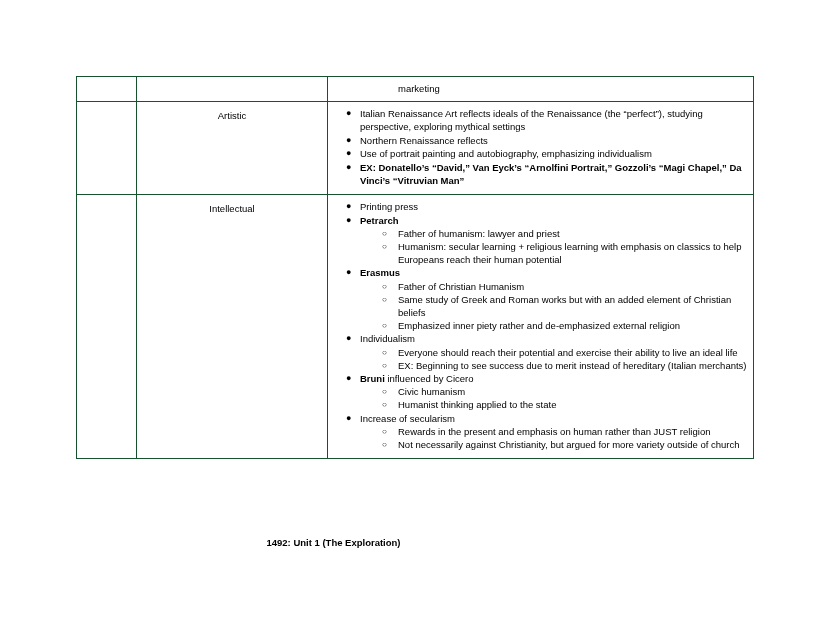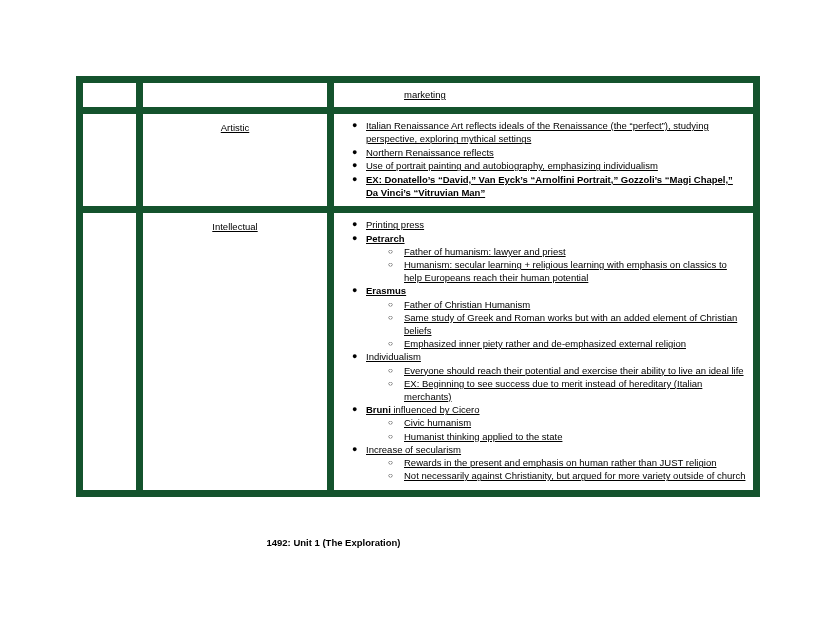--- a/index.html
+++ b/index.html
@@ -27,24 +27,23 @@
   
   .notes-table {
     position: absolute;
     left: 76px;
     top: 76px;
     width: 677px;
     border-collapse: collapse;
     table-layout: fixed;
   }
   .notes-table td {
-    border: 7px solid #14532d;
+    border: 1px solid #14532d;
     vertical-align: top;
     padding: 0;
-    text-decoration: underline;
   }
   .col-blank  { width: 60px; }
   .col-label  { width: 191px; }
   .col-body   { width: 426px; }
 
   .cell-pad {
     padding: 5px 6px 7px 6px;
   }
 
   

